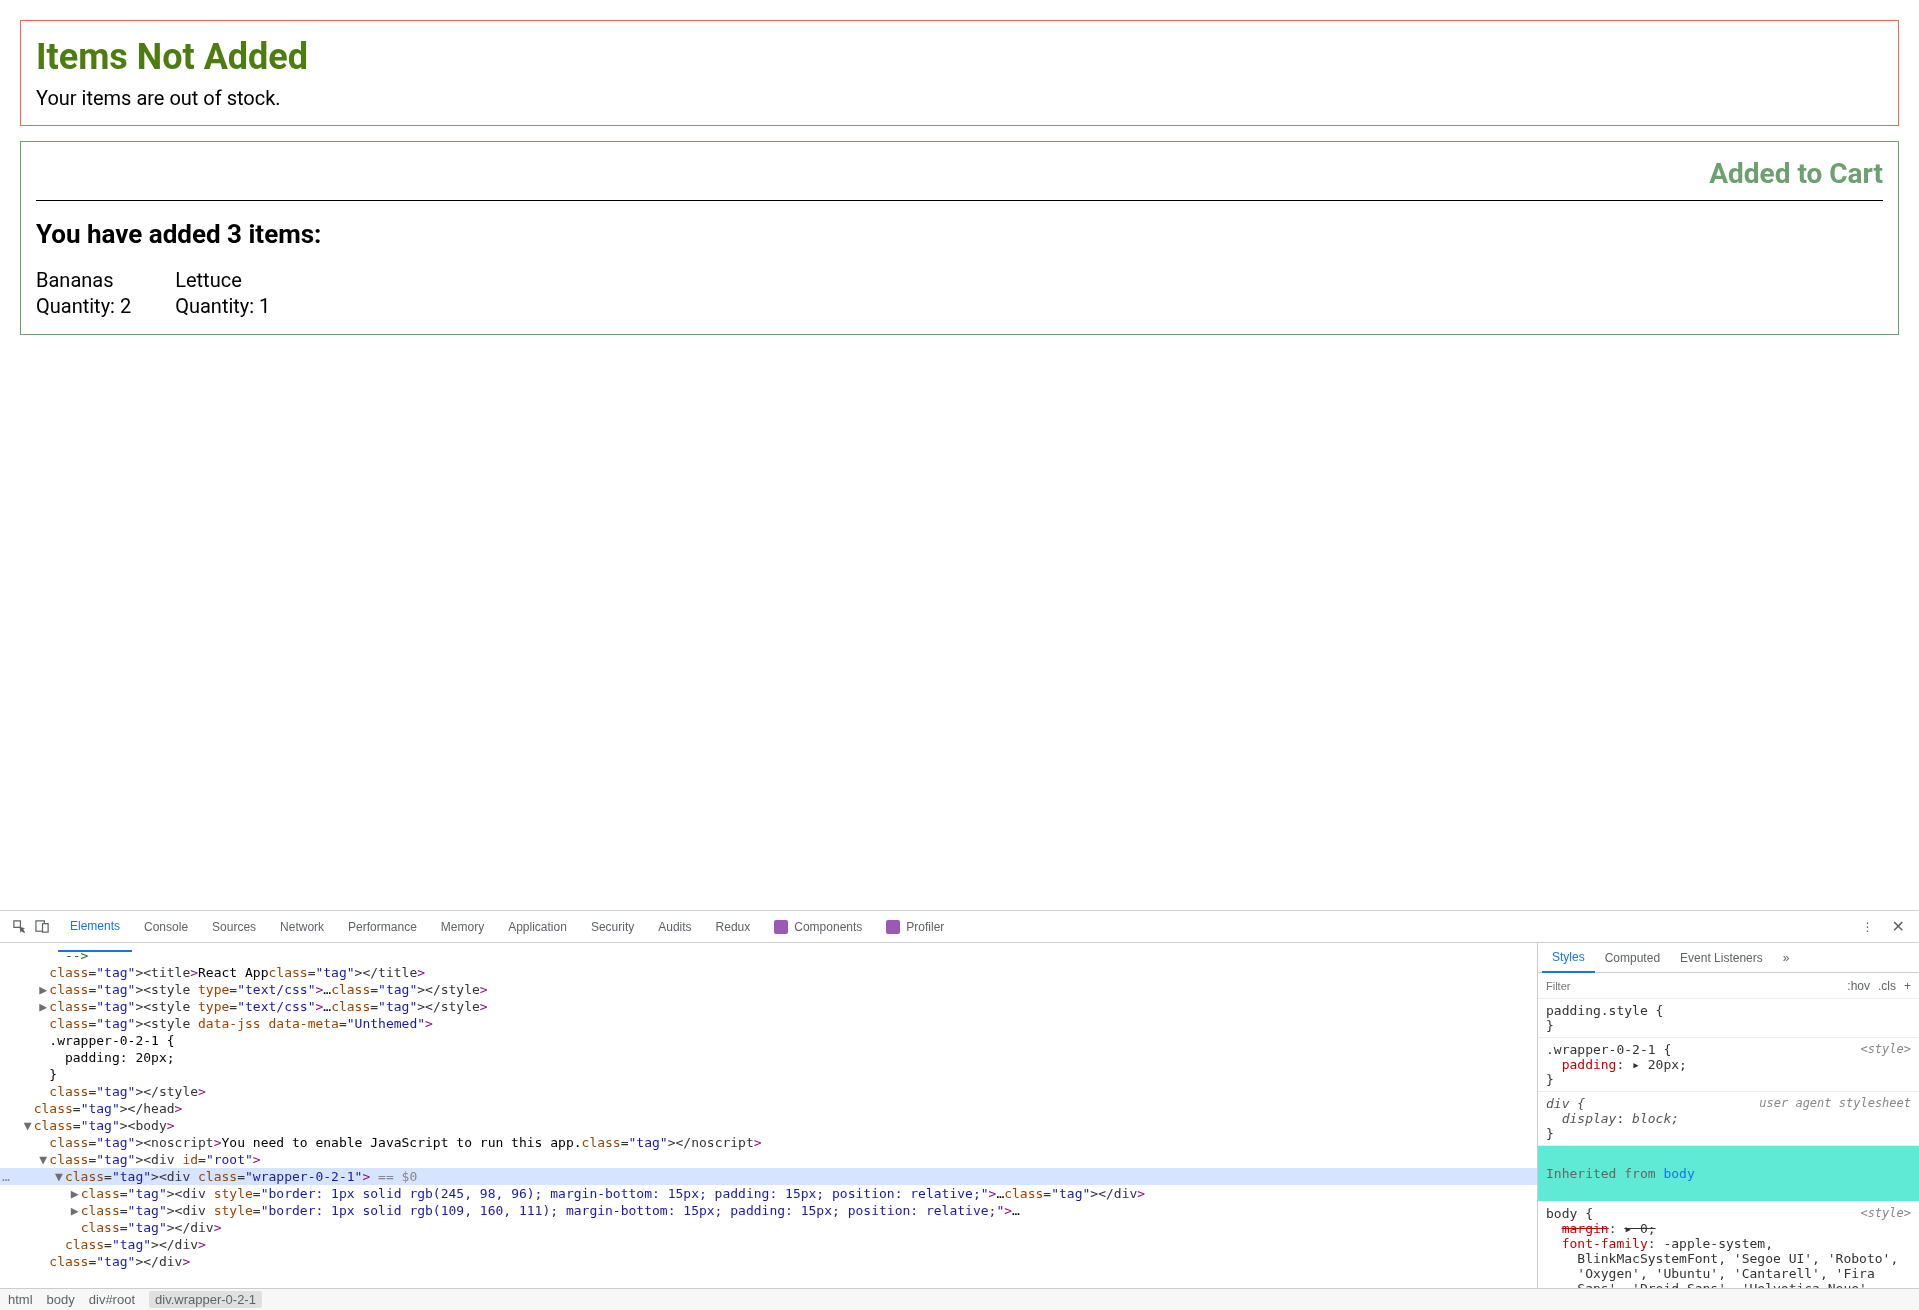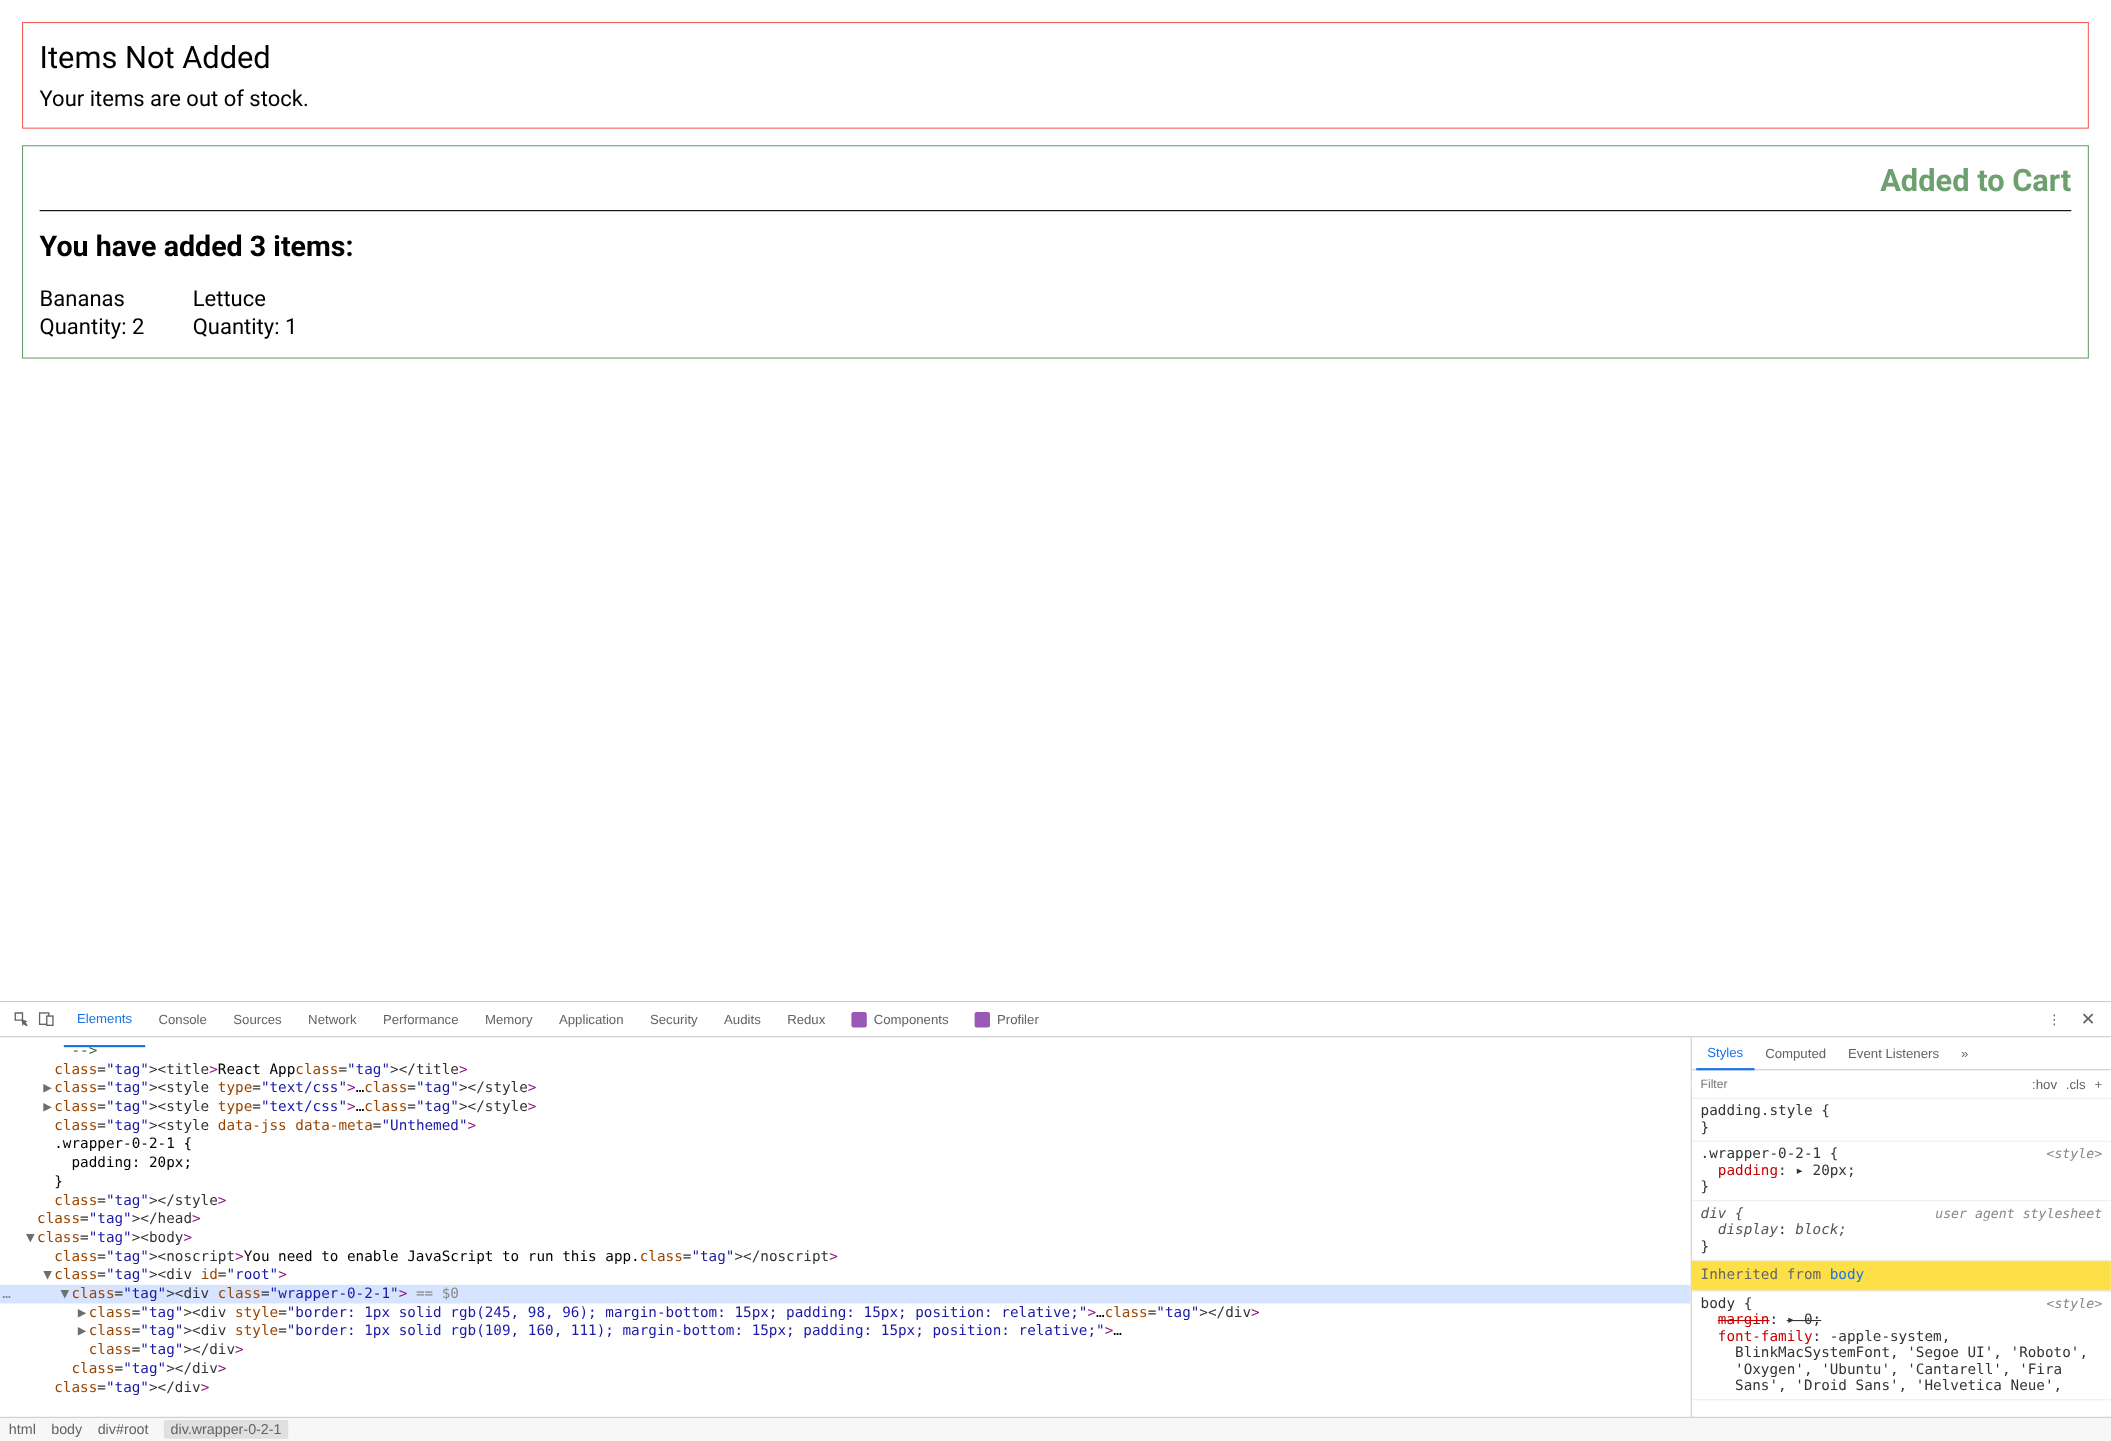--- a/index.html
+++ b/index.html
@@ -1,20 +1,20 @@
 <!DOCTYPE html>
 <html><head>
 <meta charset="utf-8">
 <style>
 * { box-sizing: border-box; margin: 0; padding: 0; }
 body { font-family: -apple-system, BlinkMacSystemFont, 'Segoe UI', 'Roboto', 'Oxygen', 'Ubuntu', 'Cantarell', 'Fira Sans', 'Droid Sans', 'Helvetica Neue', sans-serif; background: #fff; }
 .page-wrapper { padding: 20px; }
 .alert-box { margin-bottom: 15px; padding: 15px; position: relative; border: 1px solid; background: #fff; }
 .alert-error { border-color: rgb(245,98,96); }
-.alert-error .alert-title { color: #000000; font-size: 28px; font-weight: 400; margin-bottom: 8px; }
+.alert-error .alert-title { color: #4d7c0f; font-size: 36px; font-weight: 700; margin-bottom: 8px; }
 .alert-success { border-color: rgb(109,160,111); }
 .alert-success .alert-title { color: rgb(109,160,111); font-size: 28px; font-weight: 700; margin-bottom: 10px; text-align: right; }
 .alert-msg { font-size: 20px; color: #000; }
 .hr { border: 0; border-top: 1px solid #000; margin: 6px 0 18px 0; }
 .added-heading { font-size: 26px; font-weight: 700; margin-bottom: 18px; }
 .items-row { display: flex; gap: 44px; }
 .item-col { font-size: 20px; line-height: 1.3; }
 .item-name { }
 .item-qty { }
 
@@ -39,21 +39,21 @@
 .dt-filter-row { display: flex; align-items: center; border-bottom: 1px solid #eee; height: 26px; }
 .dt-filter-input { border: 0; outline: 0; padding: 0 8px; flex: 1; font-size: 11px; color: #777; }
 .dt-filter-btns { display: flex; gap: 8px; padding: 0 8px; color: #5f6368; }
 .dt-rules { flex: 1; overflow: auto; font-family: Menlo, Consolas, monospace; font-size: 13px; }
 .dt-rule { border-bottom: 1px solid #eee; padding: 4px 8px; position: relative; }
 .dt-rule .origin { position: absolute; right: 8px; top: 4px; color: #888; font-style: italic; font-size: 12px; }
 .dt-rule .selector { color: #333; }
 .dt-rule .prop { color: rgb(200,0,0); }
 .dt-rule .val { color: #333; }
 .dt-rule .italic { font-style: italic; color: #555; }
-.dt-inherited { background: #fde047; padding: 6px 8px; border-bottom: 1px solid #eee; color: #666; }
+.dt-inherited { background: #5eead4; padding: 20px 8px; border-bottom: 1px solid #eee; color: #666; }
 .dt-inherited .bodyref { color: #1a73e8; }
 .dt-breadcrumb { height: 22px; border-top: 1px solid #ccc; display: flex; align-items: center; font-size: 13px; padding: 0 8px; gap: 14px; color: #5f6368; background: #f7f7f7; }
 .dt-breadcrumb .crumb { white-space: nowrap; }
 .dt-breadcrumb .crumb.selected { background: #e0e0e0; padding: 1px 6px; border-radius: 2px; }
 
 .tag { color: #881280; }
 .attr-name { color: #994500; }
 .attr-val { color: #1a1aa6; }
 .txt { color: #000; }
 .comment { color: #236e25; }

